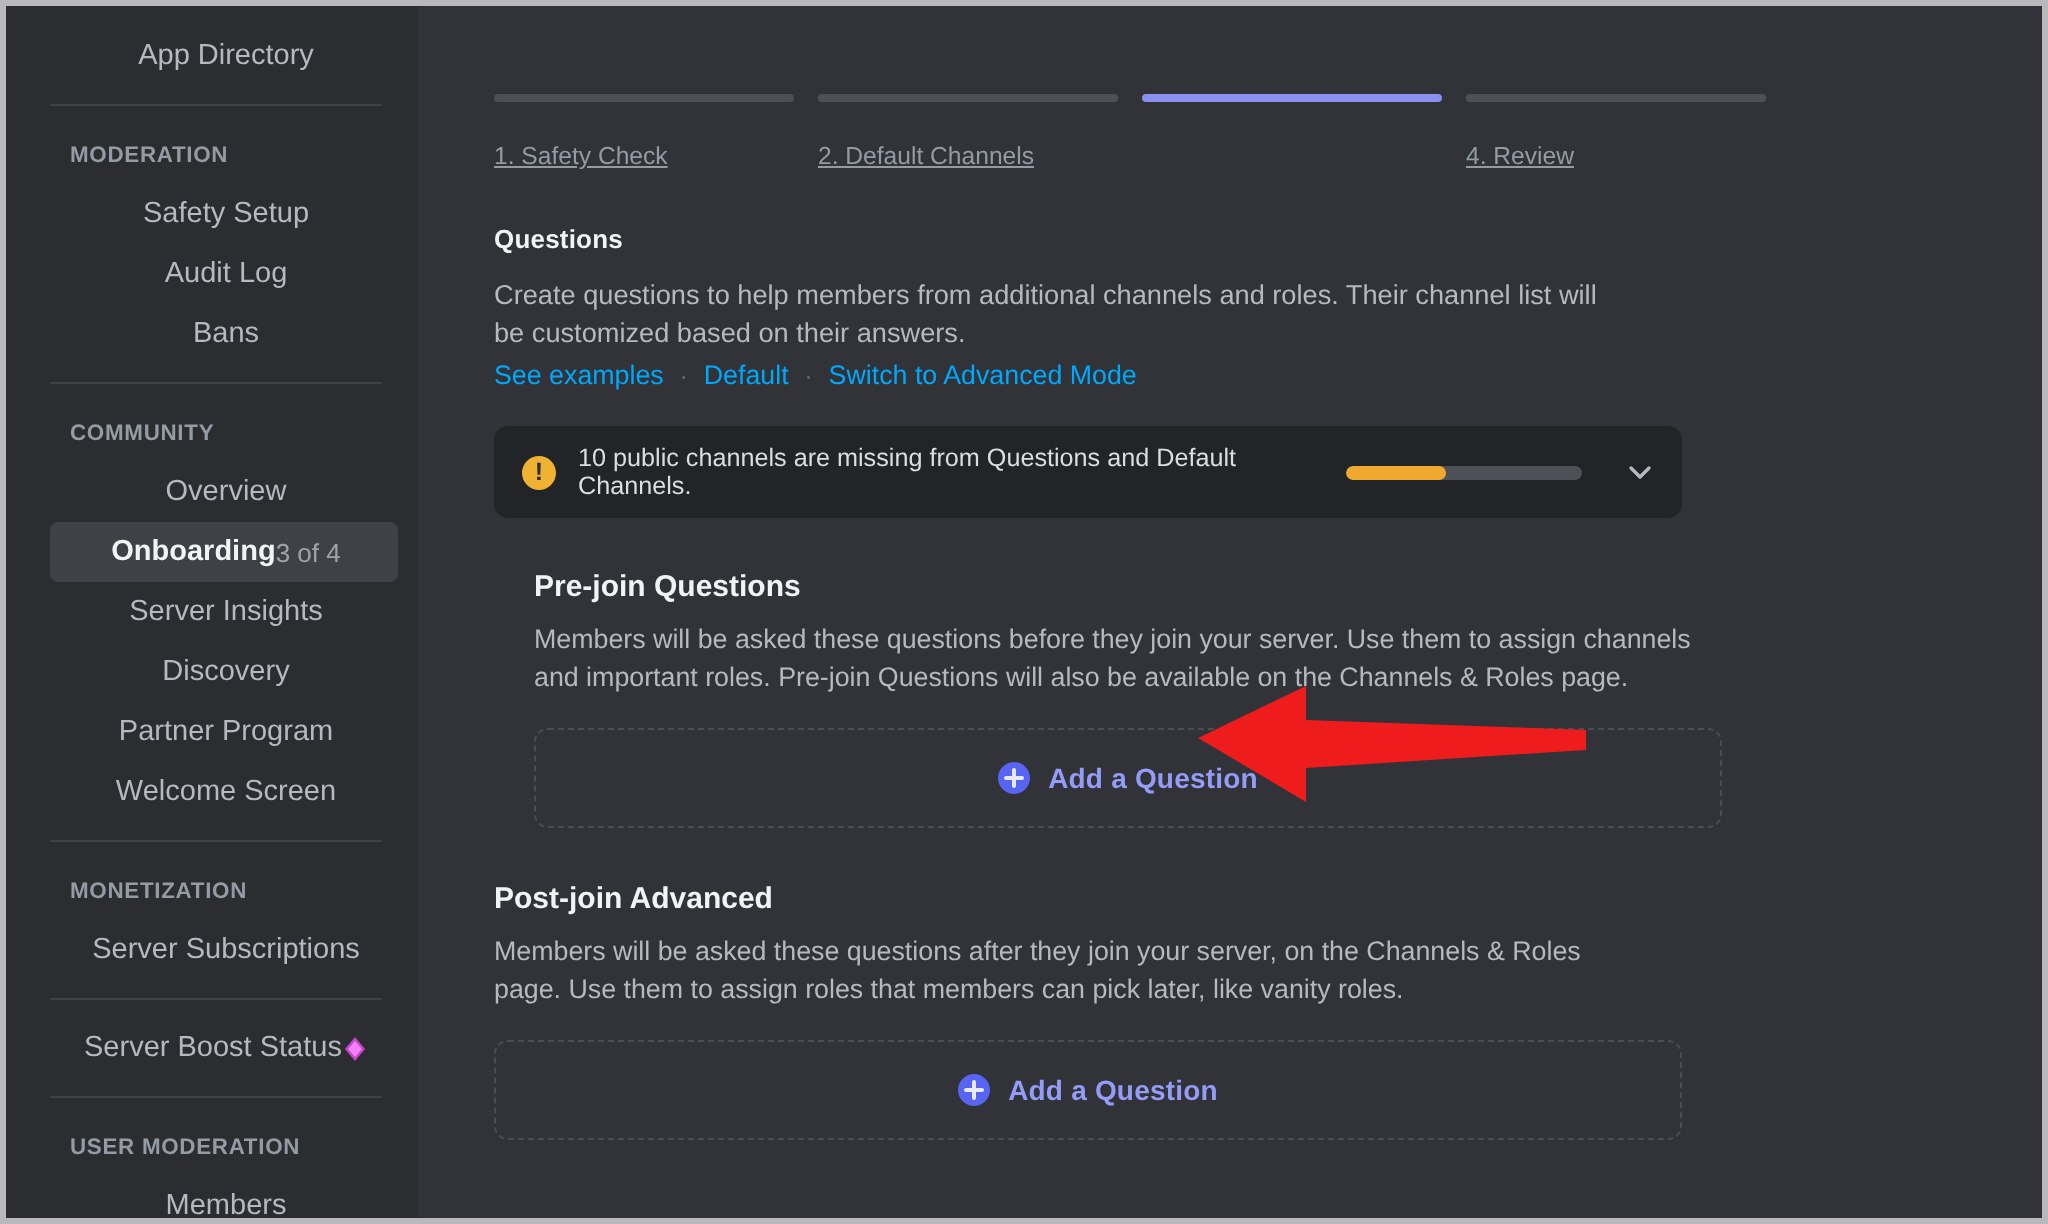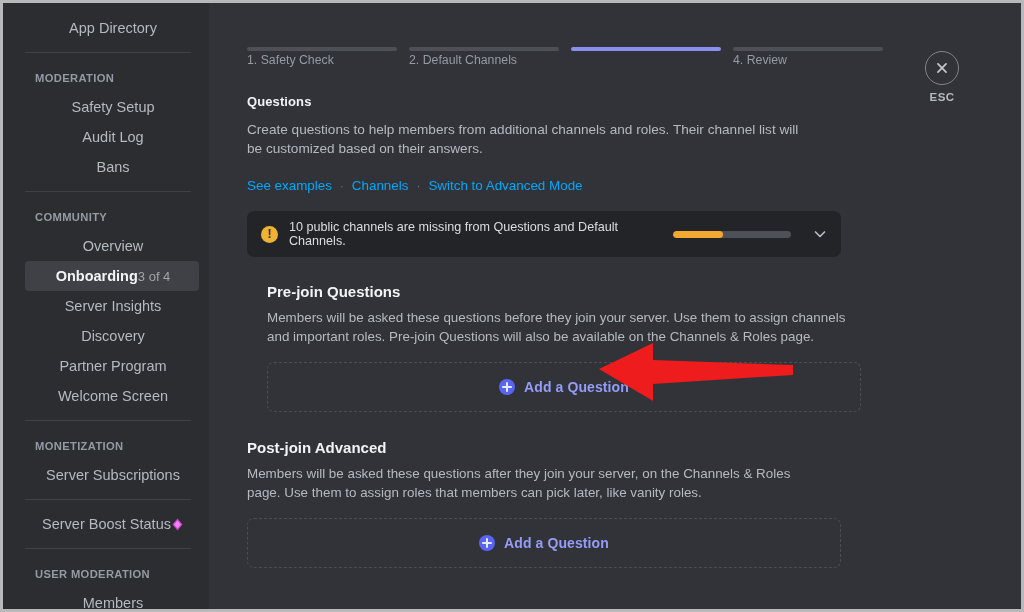--- a/index.html
+++ b/index.html
@@ -86,43 +86,44 @@
   }
   .step { flex: 1; padding-right: 12px; }
   .step:last-child { flex: 0 0 auto; width: 150px; padding-right: 0; }
   .step .bar {
     height: 4px; border-radius: 3px;
     background: #4e5058;
     width: 150px;
   }
   .step.active .bar { background: #8b8ff0; }
   .step .label {
-    margin-top: 2px;
+    margin-top: 20px;
     font-size: 12.3px;
     color: #949ba4;
+    text-decoration: underline;
   }
   .step.active .label { color: #949cf7; }
 
   
   #page-title {
     margin-top: 27px;
     font-size: 13px;
     font-weight: bold;
     color: #f2f3f5;
     letter-spacing: 0.1px;
   }
   #page-desc {
     margin-top: 11px;
     font-size: 13.6px;
     line-height: 19px;
     color: #b5bac1;
     width: 570px;
   }
   #links {
-    margin-top: 20px;
+    margin-top: 4px;
     font-size: 13.4px;
     display: flex; align-items: center;
     color: #00a8fc;
   }
   #links a { color: #00a8fc; text-decoration: none; cursor: pointer; }
   #links .dot {
     color: #6d6f78; margin: 0 8px; font-size: 12px;
   }
 
   
@@ -316,21 +317,21 @@
             <div class="label">4. Review</div>
           </div>
         </div>
 
       <h1 id="page-title">Questions</h1>
       <p id="page-desc">Create questions to help members from additional channels and roles. Their channel list will be customized based on their answers.</p>
 
       <div id="links">
         <a>See examples</a>
         <span class="dot">·</span>
-        <a>Channels</a>
+        <a>Default</a>
         <span class="dot">·</span>
         <a>Switch to Advanced Mode</a>
       </div>
 
       <div id="alert">
         <div class="warn-icon">!</div>
         <div class="alert-text">10 public channels are missing from Questions and Default Channels.</div>
         <div class="prog-track">
           <div class="prog-fill" id="alert-prog-fill" style="width: 42%; background: rgb(240, 169, 46);"></div>
         </div>
@@ -364,28 +365,20 @@
               <circle cx="8" cy="8" r="8" fill="#5865f2"></circle>
               <path d="M8 4 V12 M4 8 H12" stroke="#e8e9ff" stroke-width="2" stroke-linecap="round"></path>
             </svg>
           </span>
           <span class="add-label">Add a Question</span>
         </div>
       </div>
 
     </div>
 
-    <div id="esc">
-      <div class="ring">
-        <svg viewBox="0 0 20 20" width="18" height="18" aria-hidden="true">
-          <path d="M5.5 5.5 L14.5 14.5 M14.5 5.5 L5.5 14.5" stroke="#c5c8ce" stroke-width="1.9" stroke-linecap="round"></path>
-        </svg>
-      </div>
-      <div class="esc-label">ESC</div>
-    </div>
 
   </section>
 
   <svg id="arrow-overlay" viewBox="0 0 1018 606" width="1018" height="606">
     <polygon id="ann-arrow" points="596,366 650,340 650,357 790,362 790,372 650,381 650,398" fill="#ee1c1c"></polygon>
   </svg>
 
 </div>
 
 </body></html>

